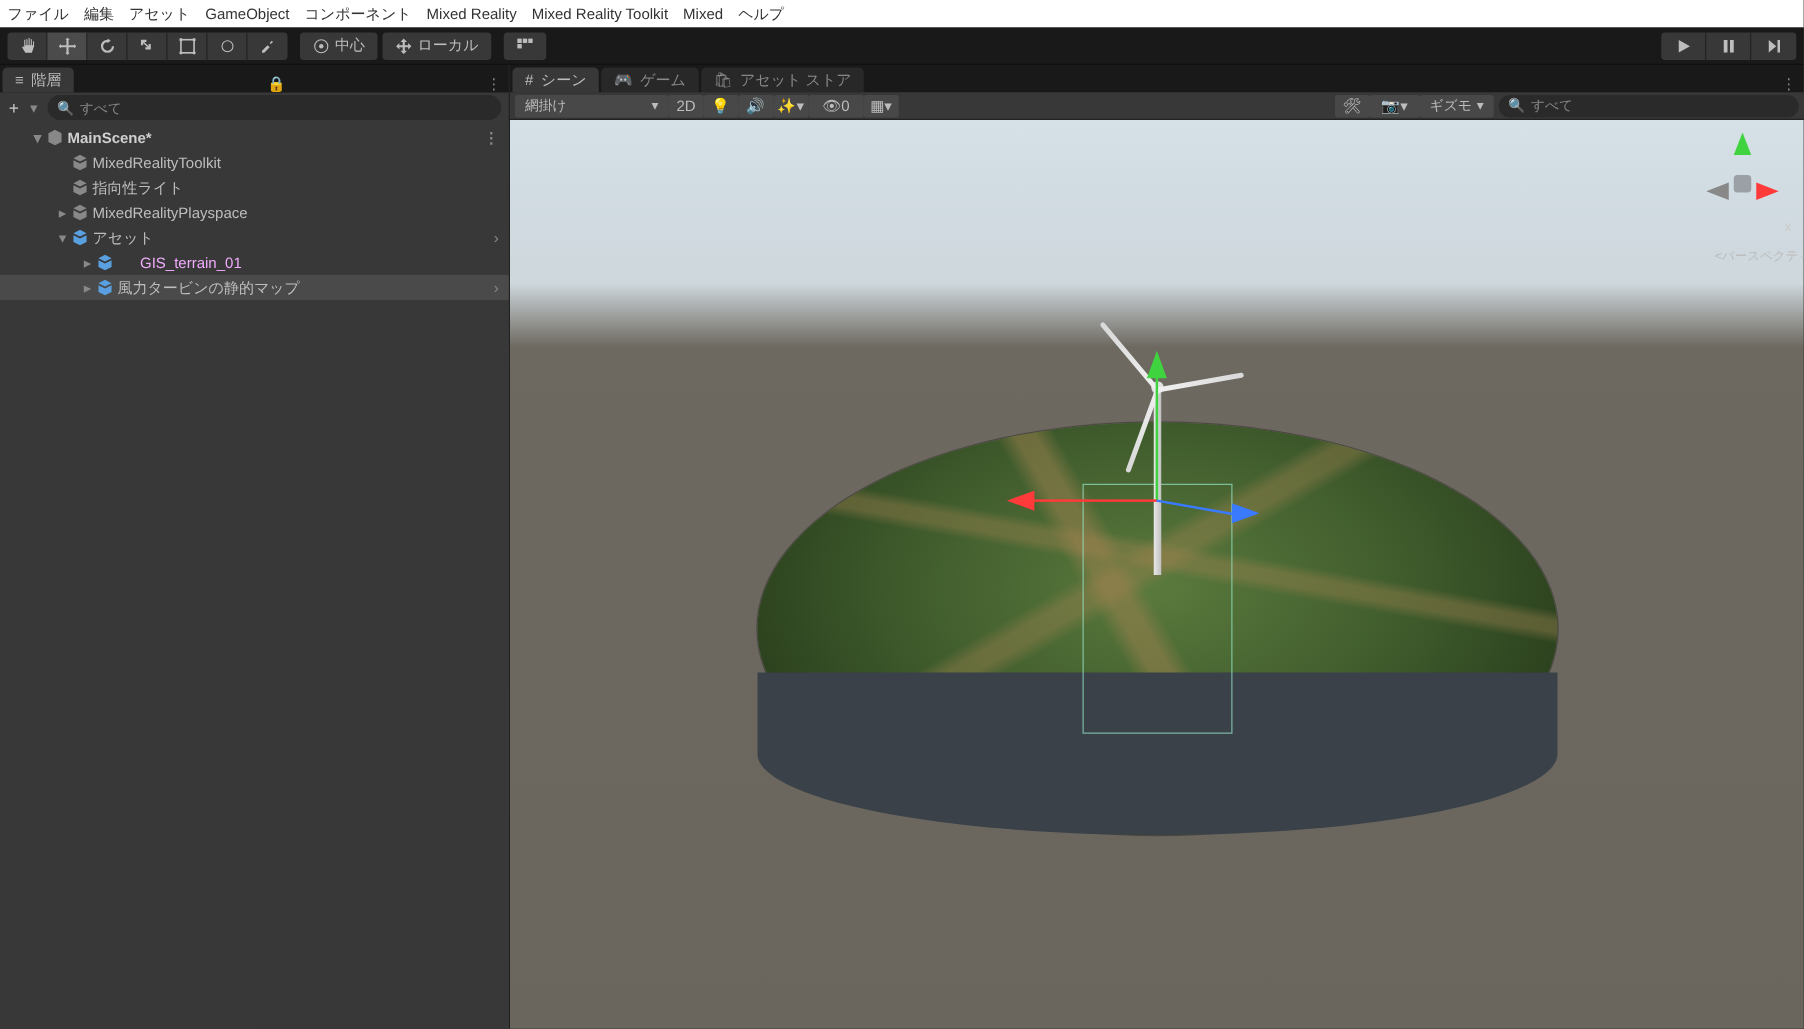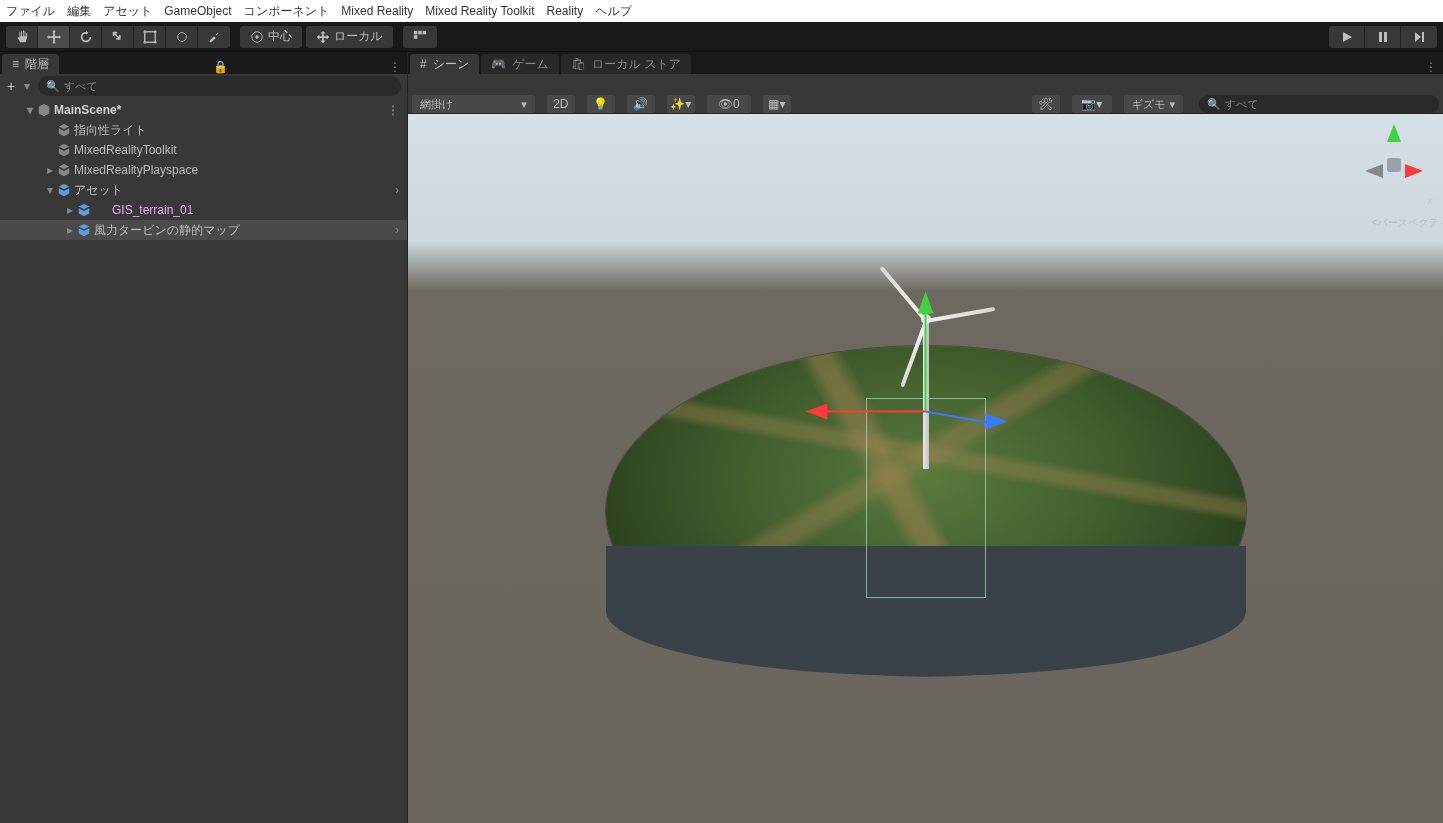--- a/index.html
+++ b/index.html
@@ -47,21 +47,21 @@
 .tree-row.bluetext .label { color: #f0abfc; margin-left: 20px; }
 .row-dots { margin-left: auto; padding: 0 8px; color: #888; }
 .row-chev { margin-left: auto; padding-right: 8px; color: #888; }
 
 .indent-1 { padding-left: 24px; }
 .indent-2 { padding-left: 44px; }
 .indent-3 { padding-left: 64px; }
 
 
 .scene-panel { flex: 1; display: flex; flex-direction: column; background: #383838; }
-.scene-toolbar { height: 40px; background: #383838; border-bottom: 1px solid #222; display: flex; align-items: flex-end; padding: 0 4px; gap: 12px; }
+.scene-toolbar { height: 22px; background: #383838; border-bottom: 1px solid #222; display: flex; align-items: center; padding: 0 4px; gap: 0; }
 .scene-dd { background: #484848; height: 18px; padding: 0 8px; display: flex; align-items: center; border-radius: 2px; cursor: pointer; font-size: 11px; gap: 4px; }
 .scene-tbtn { width: 28px; height: 18px; display: flex; align-items: center; justify-content: center; background: #484848; border-radius: 2px; cursor: pointer; }
 .scene-search { flex: 0 0 240px; height: 18px; background: #2a2a2a; border-radius: 9px; display: flex; align-items: center; padding: 0 8px; color: #888; font-size: 11px; gap: 4px; margin-left: 4px; }
 
 .viewport { flex: 1; position: relative; overflow: hidden; background: linear-gradient(#d5e0e7 0%, #cdd7dc 18%, #6d6960 25%, #6a665e 100%); }
 
 
 .terrain-wrap { position: absolute; left: 50%; top: 56%; transform: translate(-50%, -50%); }
 .terrain { width: 640px; height: 330px; border-radius: 50%; background: radial-gradient(ellipse at 50% 40%, #5a7a3d 0%, #3f5b2c 45%, #2e4520 70%, #223018 100%); position: relative; overflow: hidden; box-shadow: 0 0 0 1px rgba(0,0,0,.3); }
 .terrain::before { content: ""; position: absolute; inset: 0; background:
@@ -110,21 +110,21 @@
 <body>
 
 <div class="menubar">
   <span>ファイル</span>
   <span>編集</span>
   <span>アセット</span>
   <span>GameObject</span>
   <span>コンポーネント</span>
   <span>Mixed Reality</span>
   <span>Mixed Reality Toolkit</span>
-  <span>Reality</span>
+  <span>Mixed</span>
   <span>ヘルプ</span>
 </div>
 
 <div class="toolbar">
   <div class="tool-group">
     <div class="tool-btn">
         <svg viewBox="0 0 16 16">
           <path d="M5 2v7l-1-1-1 1 3 5h6l2-6V4l-1-1v4h-1V2l-1-1v6h-1V1L9 0v7H8V2L7 1v6H6V2z"></path>
         </svg>
       </div>
@@ -241,30 +241,30 @@
         <span class="label">MainScene*</span>
         <span class="row-dots">⋮</span>
       </div>
       <div class="tree-row indent-2">
         <span class="arrow"></span>
         <span class="cube">
             <svg width="14" height="14" viewBox="0 0 16 16">
               <path d="M8 1l6 3-6 3-6-3zM2 6l6 3v6l-6-3zM14 6v6l-6 3V9z" fill="#888"></path>
             </svg>
           </span>
-        <span class="label">指向性ライト</span>
+        <span class="label">MixedRealityToolkit</span>
       </div>
       <div class="tree-row indent-2">
         <span class="arrow"></span>
         <span class="cube">
             <svg width="14" height="14" viewBox="0 0 16 16">
               <path d="M8 1l6 3-6 3-6-3zM2 6l6 3v6l-6-3zM14 6v6l-6 3V9z" fill="#888"></path>
             </svg>
           </span>
-        <span class="label">MixedRealityToolkit</span>
+        <span class="label">指向性ライト</span>
       </div>
       <div class="tree-row indent-2">
         <span class="arrow">▸</span>
         <span class="cube">
             <svg width="14" height="14" viewBox="0 0 16 16">
               <path d="M8 1l6 3-6 3-6-3zM2 6l6 3v6l-6-3zM14 6v6l-6 3V9z" fill="#888"></path>
             </svg>
           </span>
         <span class="label">MixedRealityPlayspace</span>
       </div>
@@ -305,21 +305,21 @@
       <div class="tab">
         <span>#</span>
         <span>シーン</span>
       </div>
       <div class="tab inactive">
         <span>🎮</span>
         <span>ゲーム</span>
       </div>
       <div class="tab inactive">
         <span>🛍</span>
-        <span>ローカル ストア</span>
+        <span>アセット ストア</span>
       </div>
       <div class="tab-dots">⋮</div>
     </div>
     <div class="scene-toolbar">
       <div class="scene-dd">
         <span>網掛け</span>
         <span style="width:60px"></span>
         <span>▾</span>
       </div>
       <div class="scene-tbtn">

